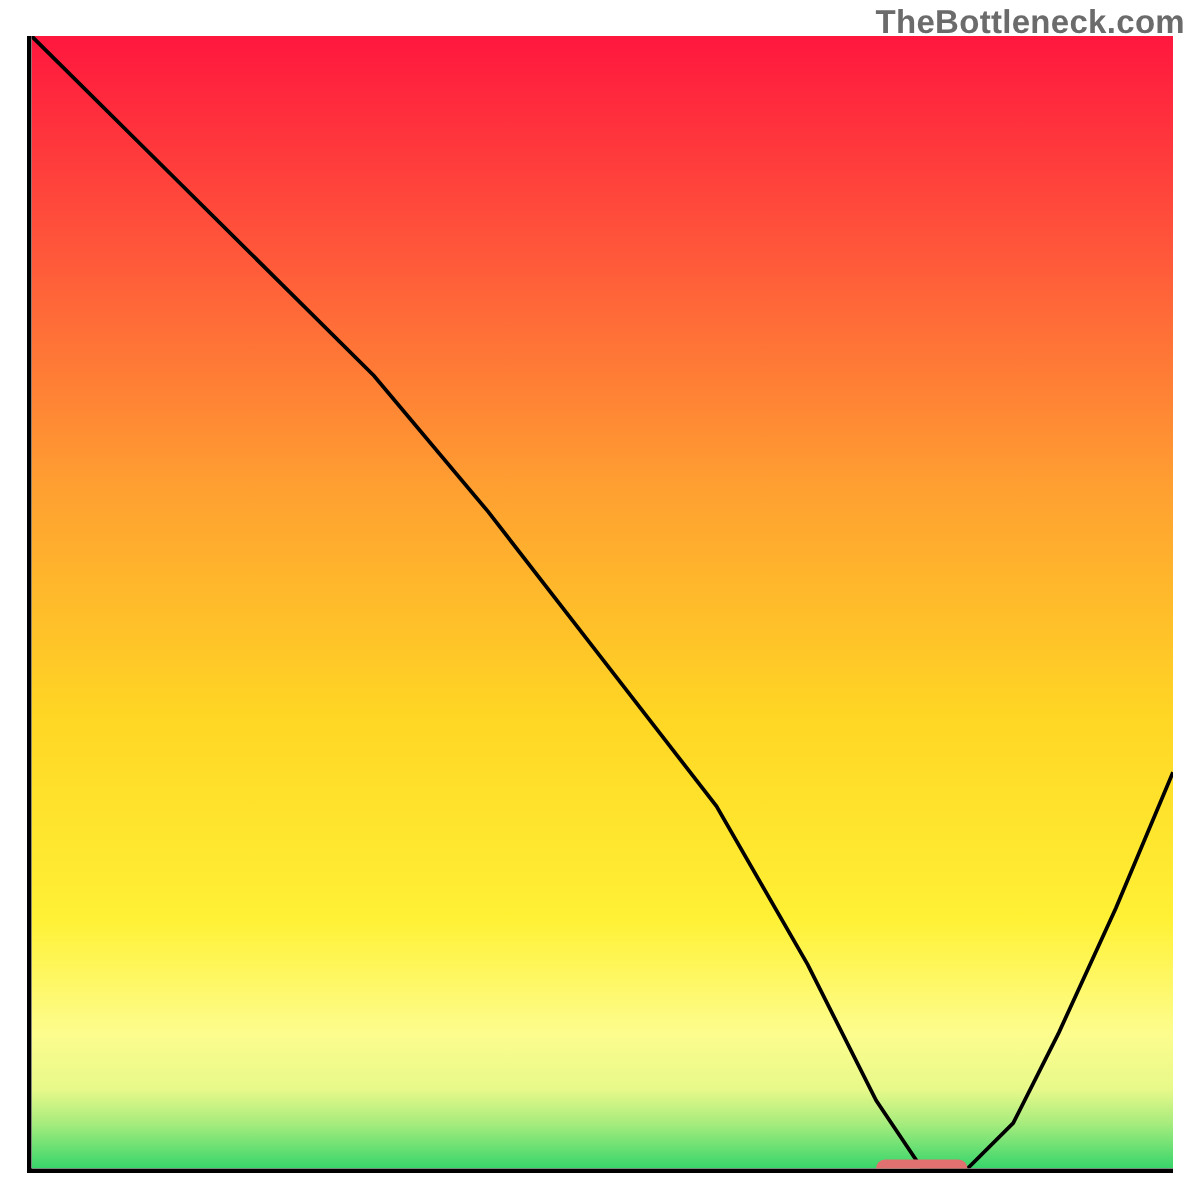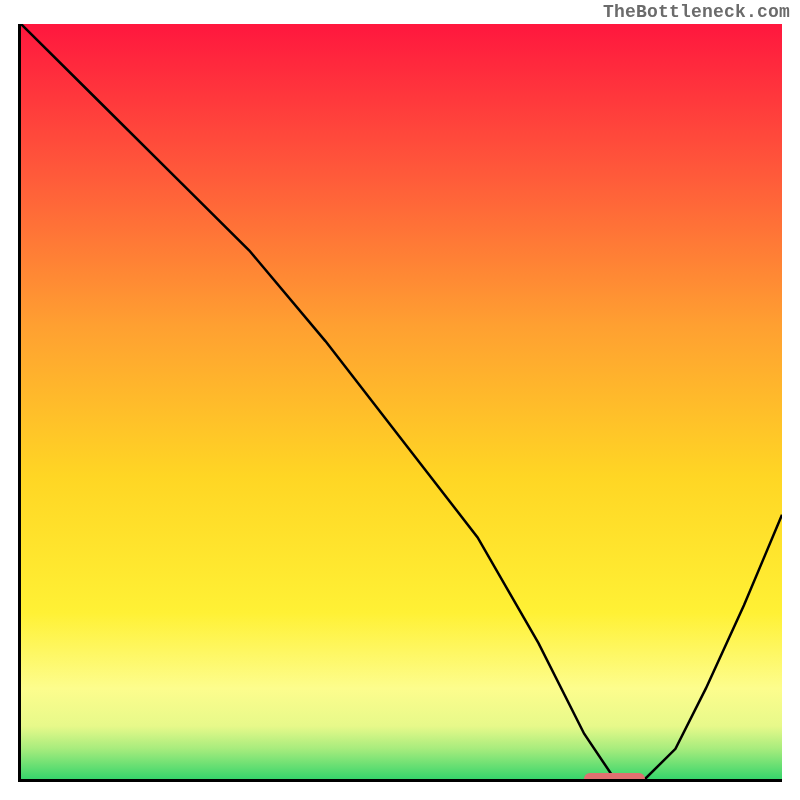--- a/index.html
+++ b/index.html
@@ -12,26 +12,25 @@
   }
   .container {
     position: relative;
     width: 800px;
     height: 800px;
   }
   .watermark {
     position: absolute;
     top: 2px;
     right: 10px;
-    font-size: 18px;
+    font-size: 22px;
     font-weight: 600;
     color: #6b6b6b;
     letter-spacing: 0.2px;
     z-index: 5;
-    font-family: Liberation Mono, monospace;
   }
   .plot-area {
     position: absolute;
     left: 18px;
     top: 24px;
     width: 764px;
     height: 758px;
     border-left: 3px solid #000;
     border-bottom: 3px solid #000;
     box-sizing: border-box;

